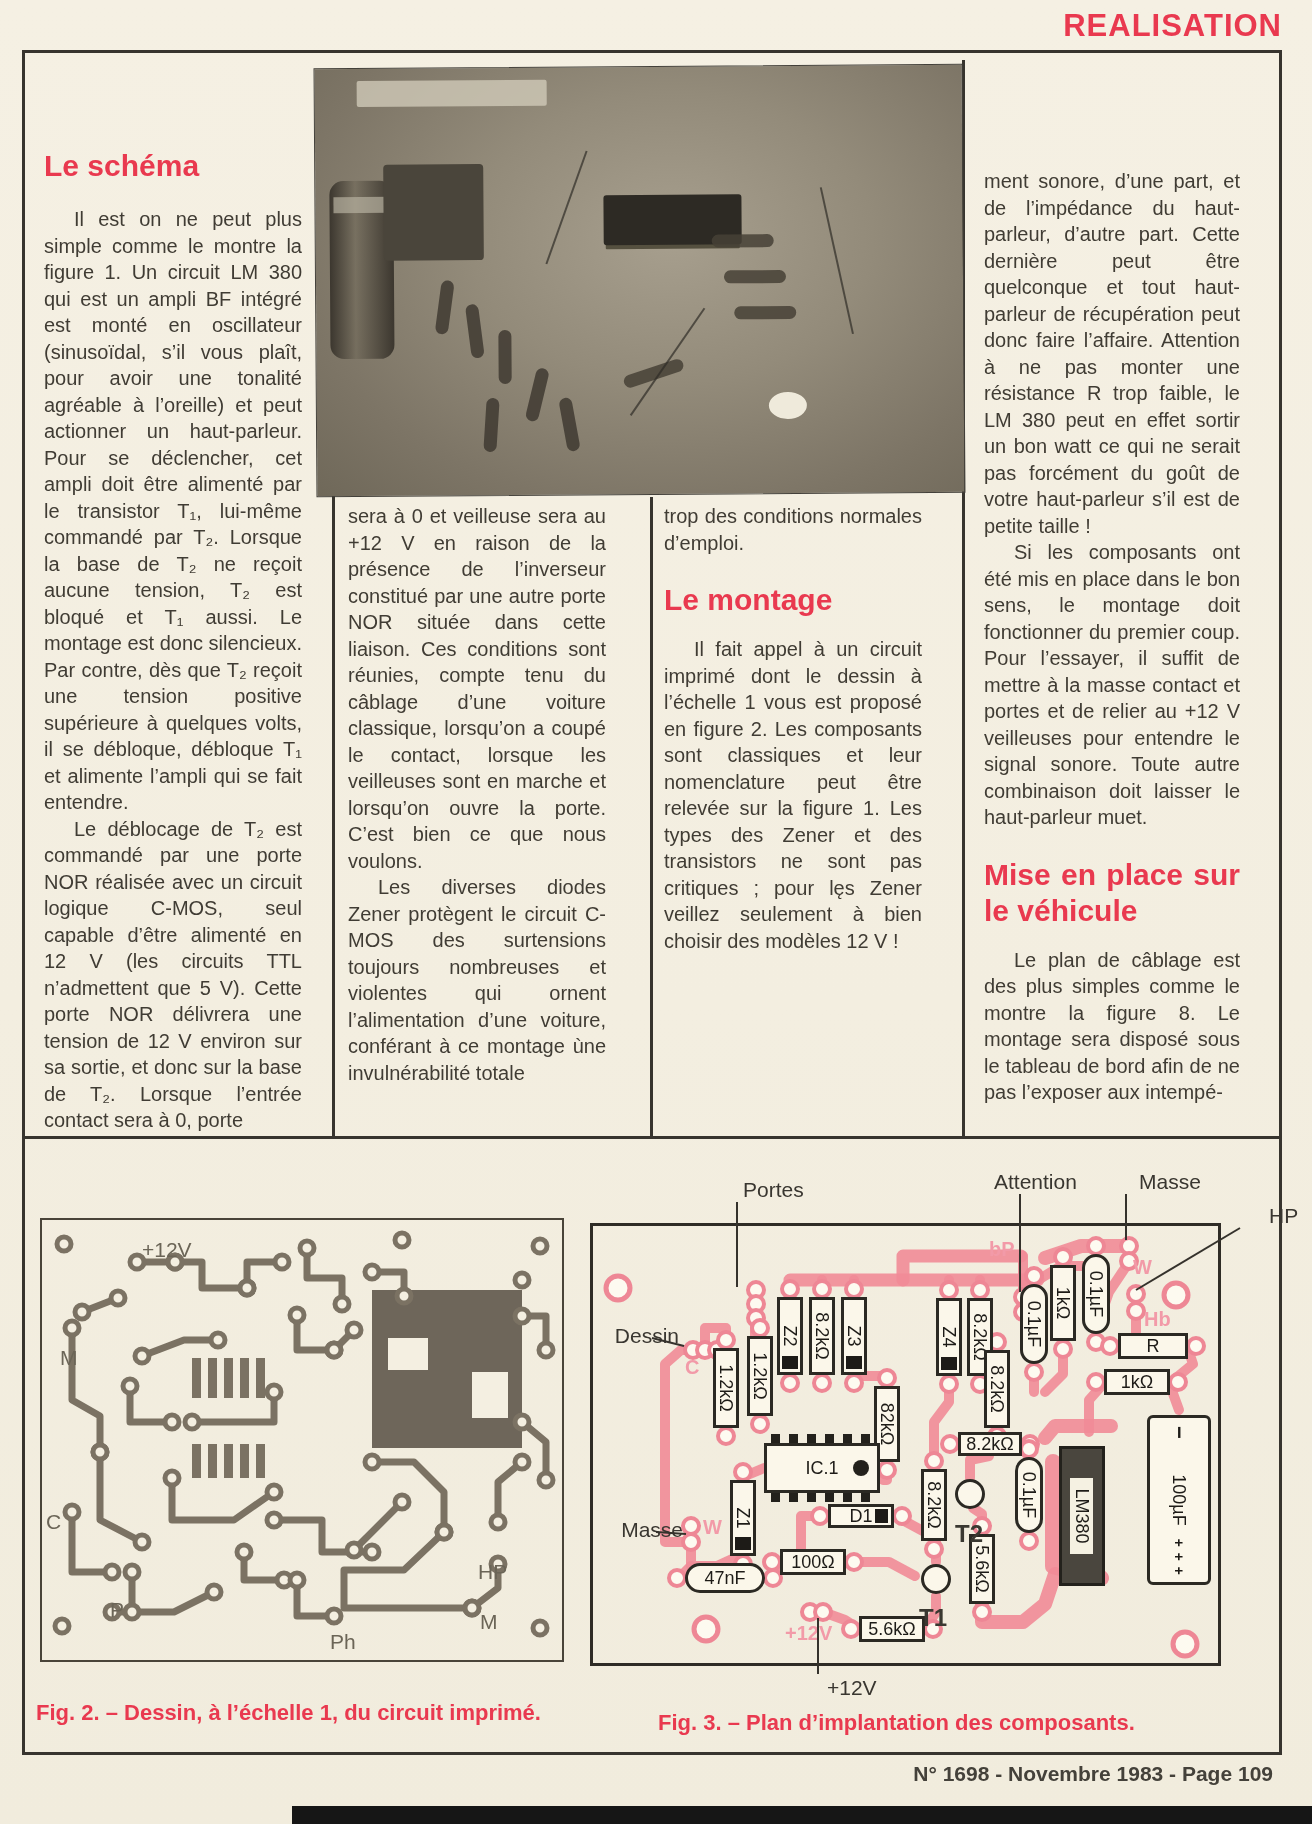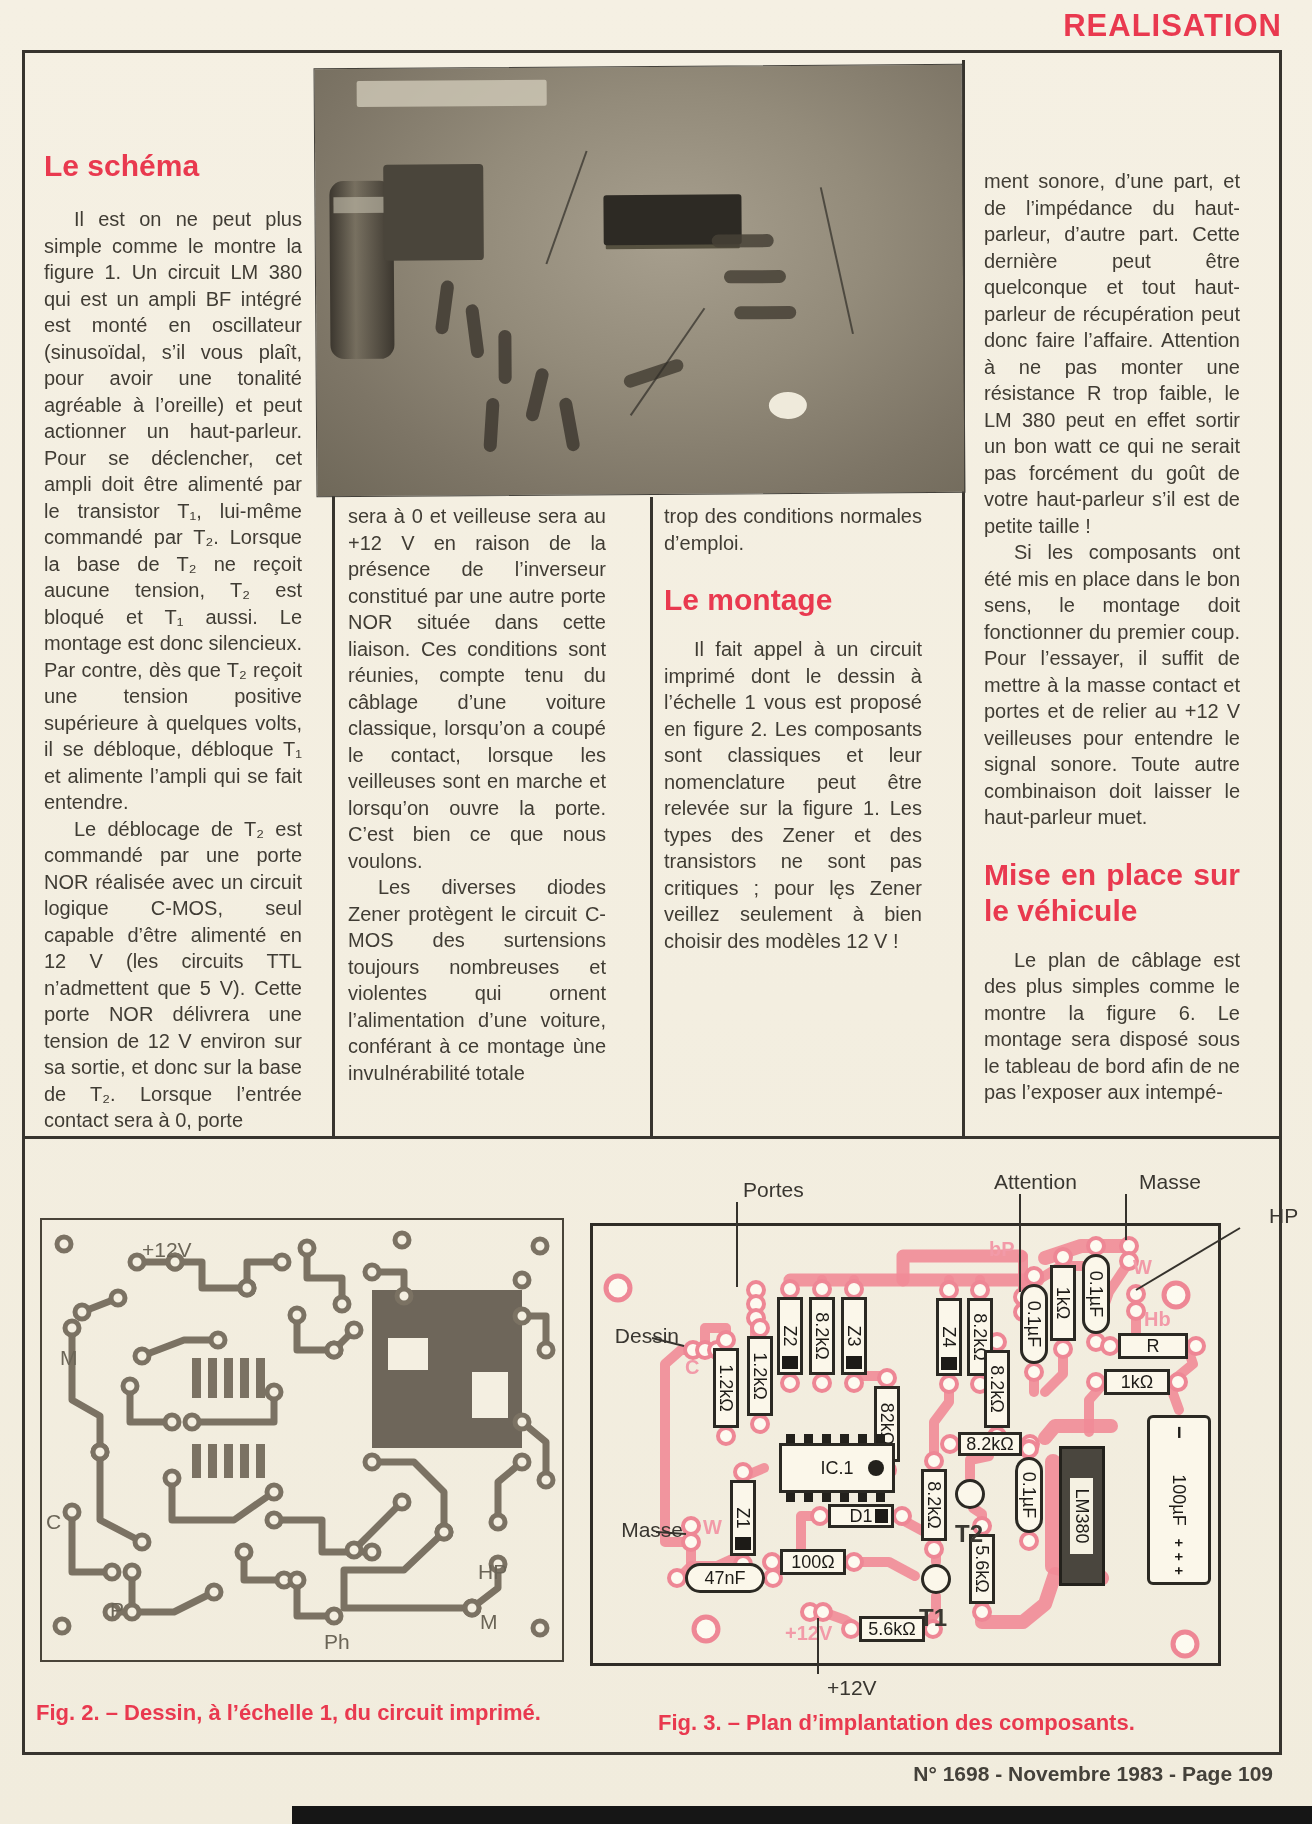--- a/index.html
+++ b/index.html
@@ -138,21 +138,21 @@
   <div class="col col3">
     <p class="para">trop des conditions normales d’emploi.</p>
     <h2 class="sec-h mt">Le montage</h2>
     <p class="para indent">Il fait appel à un circuit imprimé dont le dessin à l’échelle 1 vous est proposé en figure 2. Les composants sont classiques et leur nomenclature peut être relevée sur la figure 1. Les types des Zener et des transistors ne sont pas critiques ; pour lęs Zener veillez seulement à bien choisir des modèles 12 V !</p>
   </div>
 
   <div class="col col4">
     <p class="para">ment sonore, d’une part, et de l’impédance du haut-parleur, d’autre part. Cette dernière peut être quelconque et tout haut-parleur de récupération peut donc faire l’affaire. Attention à ne pas monter une résistance R trop faible, le LM 380 peut en effet sortir un bon watt ce qui ne serait pas forcément du goût de votre haut-parleur s’il est de petite taille !</p>
     <p class="para indent">Si les composants ont été mis en place dans le bon sens, le montage doit fonctionner du premier coup. Pour l’essayer, il suffit de mettre à la masse contact et portes et de relier au +12 V veilleuses pour entendre le signal sonore. Toute autre combinaison doit laisser le haut-parleur muet.</p>
     <h2 class="sec-h mt">Mise en place sur le véhicule</h2>
-    <p class="para indent">Le plan de câblage est des plus simples comme le montre la figure 6. Le montage sera disposé sous le tableau de bord afin de ne pas l’exposer aux intempé-</p>
+    <p class="para indent">Le plan de câblage est des plus simples comme le montre la figure 8. Le montage sera disposé sous le tableau de bord afin de ne pas l’exposer aux intempé-</p>
   </div>
 
   <div class="fig2-box">
     <svg id="fig2-svg" width="520" height="440" viewBox="0 0 520 440">
         <rect x="330" y="70" width="150" height="158" fill="#6e665a"></rect>
         <rect x="346" y="118" width="40" height="32" fill="#f4efe1"></rect>
         <rect x="430" y="152" width="36" height="46" fill="#f4efe1"></rect>
         <polyline points="95,42 133,42" fill="none" stroke="#7b7263" stroke-width="7" stroke-linecap="round" stroke-linejoin="round"></polyline>
         <circle cx="95" cy="42" r="7" fill="#f4efe1" stroke="#7b7263" stroke-width="5"></circle>
         <circle cx="133" cy="42" r="7" fill="#f4efe1" stroke="#7b7263" stroke-width="5"></circle>
@@ -249,21 +249,21 @@
         <circle cx="20" cy="406" r="7" fill="#f4efe1" stroke="#7b7263" stroke-width="5"></circle>
         <circle cx="498" cy="408" r="7" fill="#f4efe1" stroke="#7b7263" stroke-width="5"></circle>
         <circle cx="360" cy="20" r="7" fill="#f4efe1" stroke="#7b7263" stroke-width="5"></circle>
         <circle cx="480" cy="60" r="7" fill="#f4efe1" stroke="#7b7263" stroke-width="5"></circle>
       </svg>
     <div id="fig2-labels">
         <div class="f2-label" style="left: 100px; top: 18px;">+12V</div>
         <div class="f2-label" style="left: 18px; top: 126px;">M</div>
         <div class="f2-label" style="left: 4px; top: 290px;">C</div>
         <div class="f2-label" style="left: 68px; top: 378px;">P</div>
-        <div class="f2-label" style="left: 282px; top: 410px;">Ph</div>
+        <div class="f2-label" style="left: 288px; top: 410px;">Ph</div>
         <div class="f2-label" style="left: 436px; top: 340px;">HP</div>
         <div class="f2-label" style="left: 438px; top: 390px;">M</div>
       </div>
   </div>
 
   <div class="fig3-box">
     <svg id="fig3-svg" width="625" height="437" viewBox="0 0 625 437">
         <polyline points="163,92 163,113" fill="none" stroke="#f18b97" stroke-width="12" stroke-linecap="round" stroke-linejoin="round" opacity="0.9"></polyline>
         <polyline points="133,124 133,102 112,102 112,124" fill="none" stroke="#f18b97" stroke-width="10" stroke-linecap="round" stroke-linejoin="round" opacity="0.9"></polyline>
         <polyline points="100,124 88,124 72,138 72,316 98,316" fill="none" stroke="#f18b97" stroke-width="10" stroke-linecap="round" stroke-linejoin="round" opacity="0.9"></polyline>
@@ -391,21 +391,21 @@
         <div class="comp res" style="width: 66px; height: 26px; left: 511px; top: 143px;">
           <span class="lbl">1kΩ</span>
         </div>
         <div class="pad" style="left: 503px; top: 156px;"></div>
         <div class="pad" style="left: 585px; top: 156px;"></div>
         <div class="comp res" style="width: 76px; height: 26px; left: 256px; top: 185px; transform: rotate(90deg);">
           <span class="lbl">82kΩ</span>
         </div>
         <div class="pad" style="left: 294px; top: 152px;"></div>
         <div class="pad" style="left: 294px; top: 244px;"></div>
-        <div class="comp ic" style="width: 116px; height: 50px; left: 186px; top: 217px;">
+        <div class="comp ic" style="width: 116px; height: 50px; left: 171px; top: 217px;">
           <span class="lbl">IC.1</span>
           <div class="pins-t"></div>
           <div class="pins-b"></div>
           <div class="dot"></div>
         </div>
         <div class="comp zen" style="width: 76px; height: 26px; left: 112px; top: 279px; transform: rotate(90deg);">
           <span class="lbl">Z1</span>
           <div class="band"></div>
         </div>
         <div class="pad" style="left: 150px; top: 246px;"></div>

